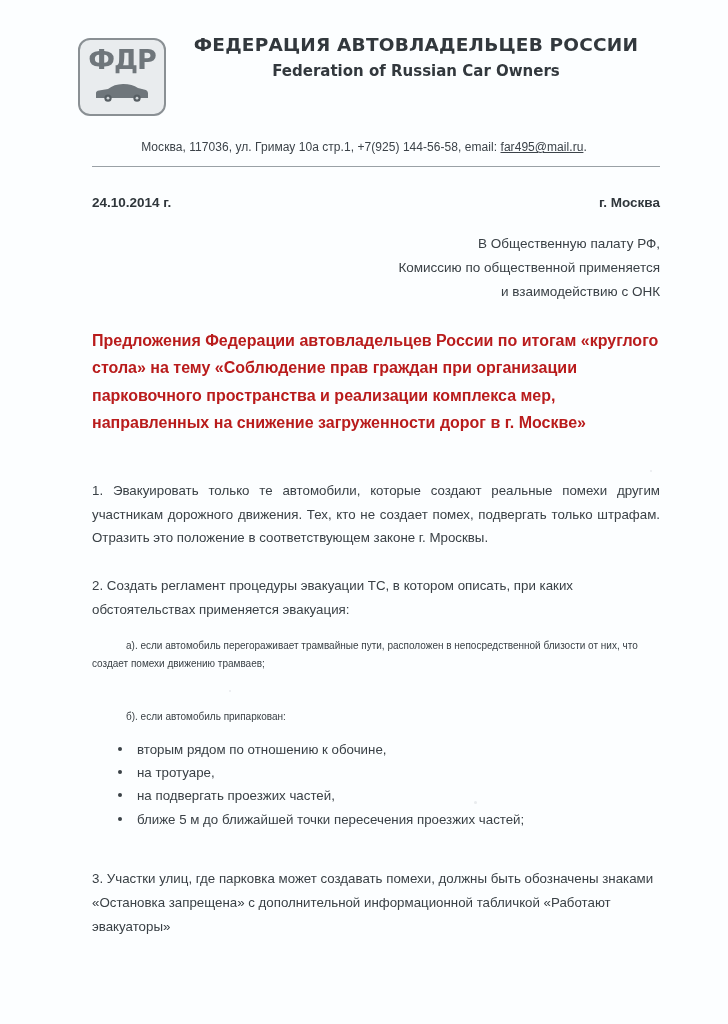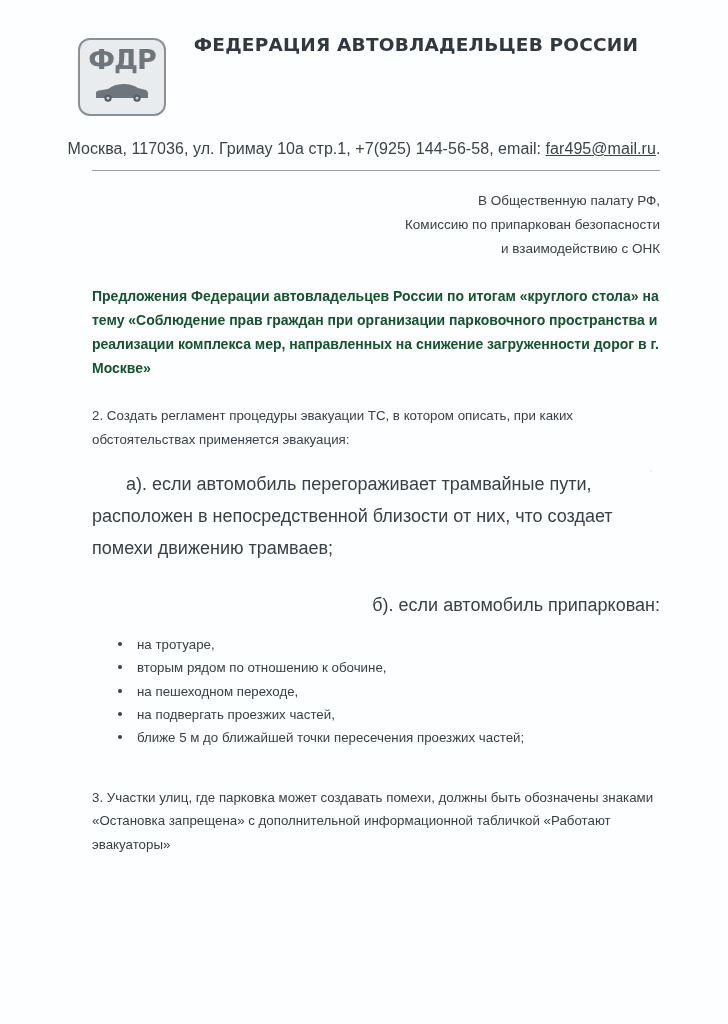--- a/index.html
+++ b/index.html
@@ -85,21 +85,21 @@
     font-weight: bold;
     font-size: 15px;
     color: #32383d;
     margin-top: 5px;
     line-height: 1.25;
   }
 
   
   .contact-line {
     text-align: center;
-    font-size: 16px;
+    font-size: 12px;
     color: #3c4349;
     margin-top: 24px;
     letter-spacing: 0.05px;
   }
   .contact-email {
     text-decoration: underline;
     color: #3c4349;
   }
   .rule {
     margin: 12px 68px 0 92px;
@@ -129,44 +129,44 @@
     margin-top: 18px;
     text-align: right;
     font-size: 13.5px;
     line-height: 1.78;
     color: #3a4146;
   }
 
   .subject {
     margin-top: 23px;
     font-weight: bold;
-    font-size: 14px;
+    font-size: 16px;
     line-height: 1.72;
-    color: #14532d;
+    color: #b91c1c;
   }
 
   .para {
     margin-top: 22px;
     text-align: justify;
     text-justify: inter-word;
     font-size: 13.3px;
     line-height: 1.78;
   }
   .para.p1 { margin-top: 42px; }
   .para.p2 { margin-top: 24px; text-align: left; }
   .para.p3 { margin-top: 36px; text-align: left; }
 
   .sub-item {
     margin-top: 16px;
     text-indent: 34px;
-    font-size: 18px;
+    font-size: 10px;
     line-height: 1.78;
     text-align: left;
   }
-  .sub-item.b { margin-top: 25px; text-align: right; }
+  .sub-item.b { margin-top: 35px; }
 
   ul.bullets {
     list-style: none;
     margin: 12px 0 0 0;
     padding: 0;
   }
   ul.bullets li {
     position: relative;
     padding-left: 45px;
     font-size: 13.3px;
@@ -203,49 +203,54 @@
         <path d="M4 17 L4 12 Q4 10 7 9.5 L16 8 Q22 3.2 31 3 Q40 2.9 46 7 L52 8.6 Q56 9.4 56 12.4 L56 17 Z" fill="#6f767b"></path>
         <circle cx="16" cy="17.2" r="3.6" fill="#585f64"></circle>
         <circle cx="45" cy="17.2" r="3.6" fill="#585f64"></circle>
         <circle cx="16" cy="17.2" r="1.4" fill="#cfd4d7"></circle>
         <circle cx="45" cy="17.2" r="1.4" fill="#cfd4d7"></circle>
       </svg>
     </div>
 
     <div class="org-block">
       <div class="org-name-ru">ФЕДЕРАЦИЯ АВТОВЛАДЕЛЬЦЕВ РОССИИ</div>
+      <div class="org-name-en">Federation of Russian Car Owners</div>
     </div>
   </div>
 
   <div class="contact-line"><span>Москва, 117036, ул. Гримау 10а стр.1, +7(925) 144-56-58, email: </span><span class="contact-email">far495@mail.ru</span><span>.</span></div>
 
   <div class="rule"></div>
 
   <div class="body-wrap">
 
+    <div class="date-row">
+      <span>24.10.2014 г.</span>
+      <span>г. Москва</span>
+    </div>
 
     <div class="addressee">
       <div>В Общественную палату РФ,</div>
-      <div>Комиссию по припаркован безопасности</div>
+      <div>Комиссию по общественной применяется</div>
       <div>и взаимодействию с ОНК</div>
     </div>
 
     <div class="subject">Предложения Федерации автовладельцев России по итогам «круглого стола» на тему «Соблюдение прав граждан при организации парковочного пространства и реализации комплекса мер, направленных на снижение загруженности дорог в г. Москве»</div>
 
+    <div class="para p1">1. Эвакуировать только те автомобили, которые создают реальные помехи другим участникам дорожного движения. Тех, кто не создает помех, подвергать только штрафам. Отразить это положение в соответствующем законе г. Мросквы.</div>
 
     <div class="para p2">2. Создать регламент процедуры эвакуации ТС, в котором описать, при каких обстоятельствах применяется эвакуация:</div>
 
     <div class="sub-item">а). если автомобиль перегораживает трамвайные пути, расположен в непосредственной близости от них, что создает помехи движению трамваев;</div>
 
     <div class="sub-item b">б). если автомобиль припаркован:</div>
 
     <ul class="bullets">
+      <li>вторым рядом по отношению к обочине,</li>
       <li>на тротуаре,</li>
-      <li>вторым рядом по отношению к обочине,</li>
-      <li>на пешеходном переходе,</li>
       <li>на подвергать проезжих частей,</li>
       <li>ближе 5 м до ближайшей точки пересечения проезжих частей;</li>
     </ul>
 
     <div class="para p3">3. Участки улиц, где парковка может создавать помехи, должны быть обозначены знаками «Остановка запрещена» с дополнительной информационной табличкой «Работают эвакуаторы»</div>
 
   </div>
 
   <div class="speck" style="left:474px;top:801px;width:3px;height:3px;"></div>
   <div class="speck" style="left:229px;top:690px;width:2px;height:2px;"></div>

